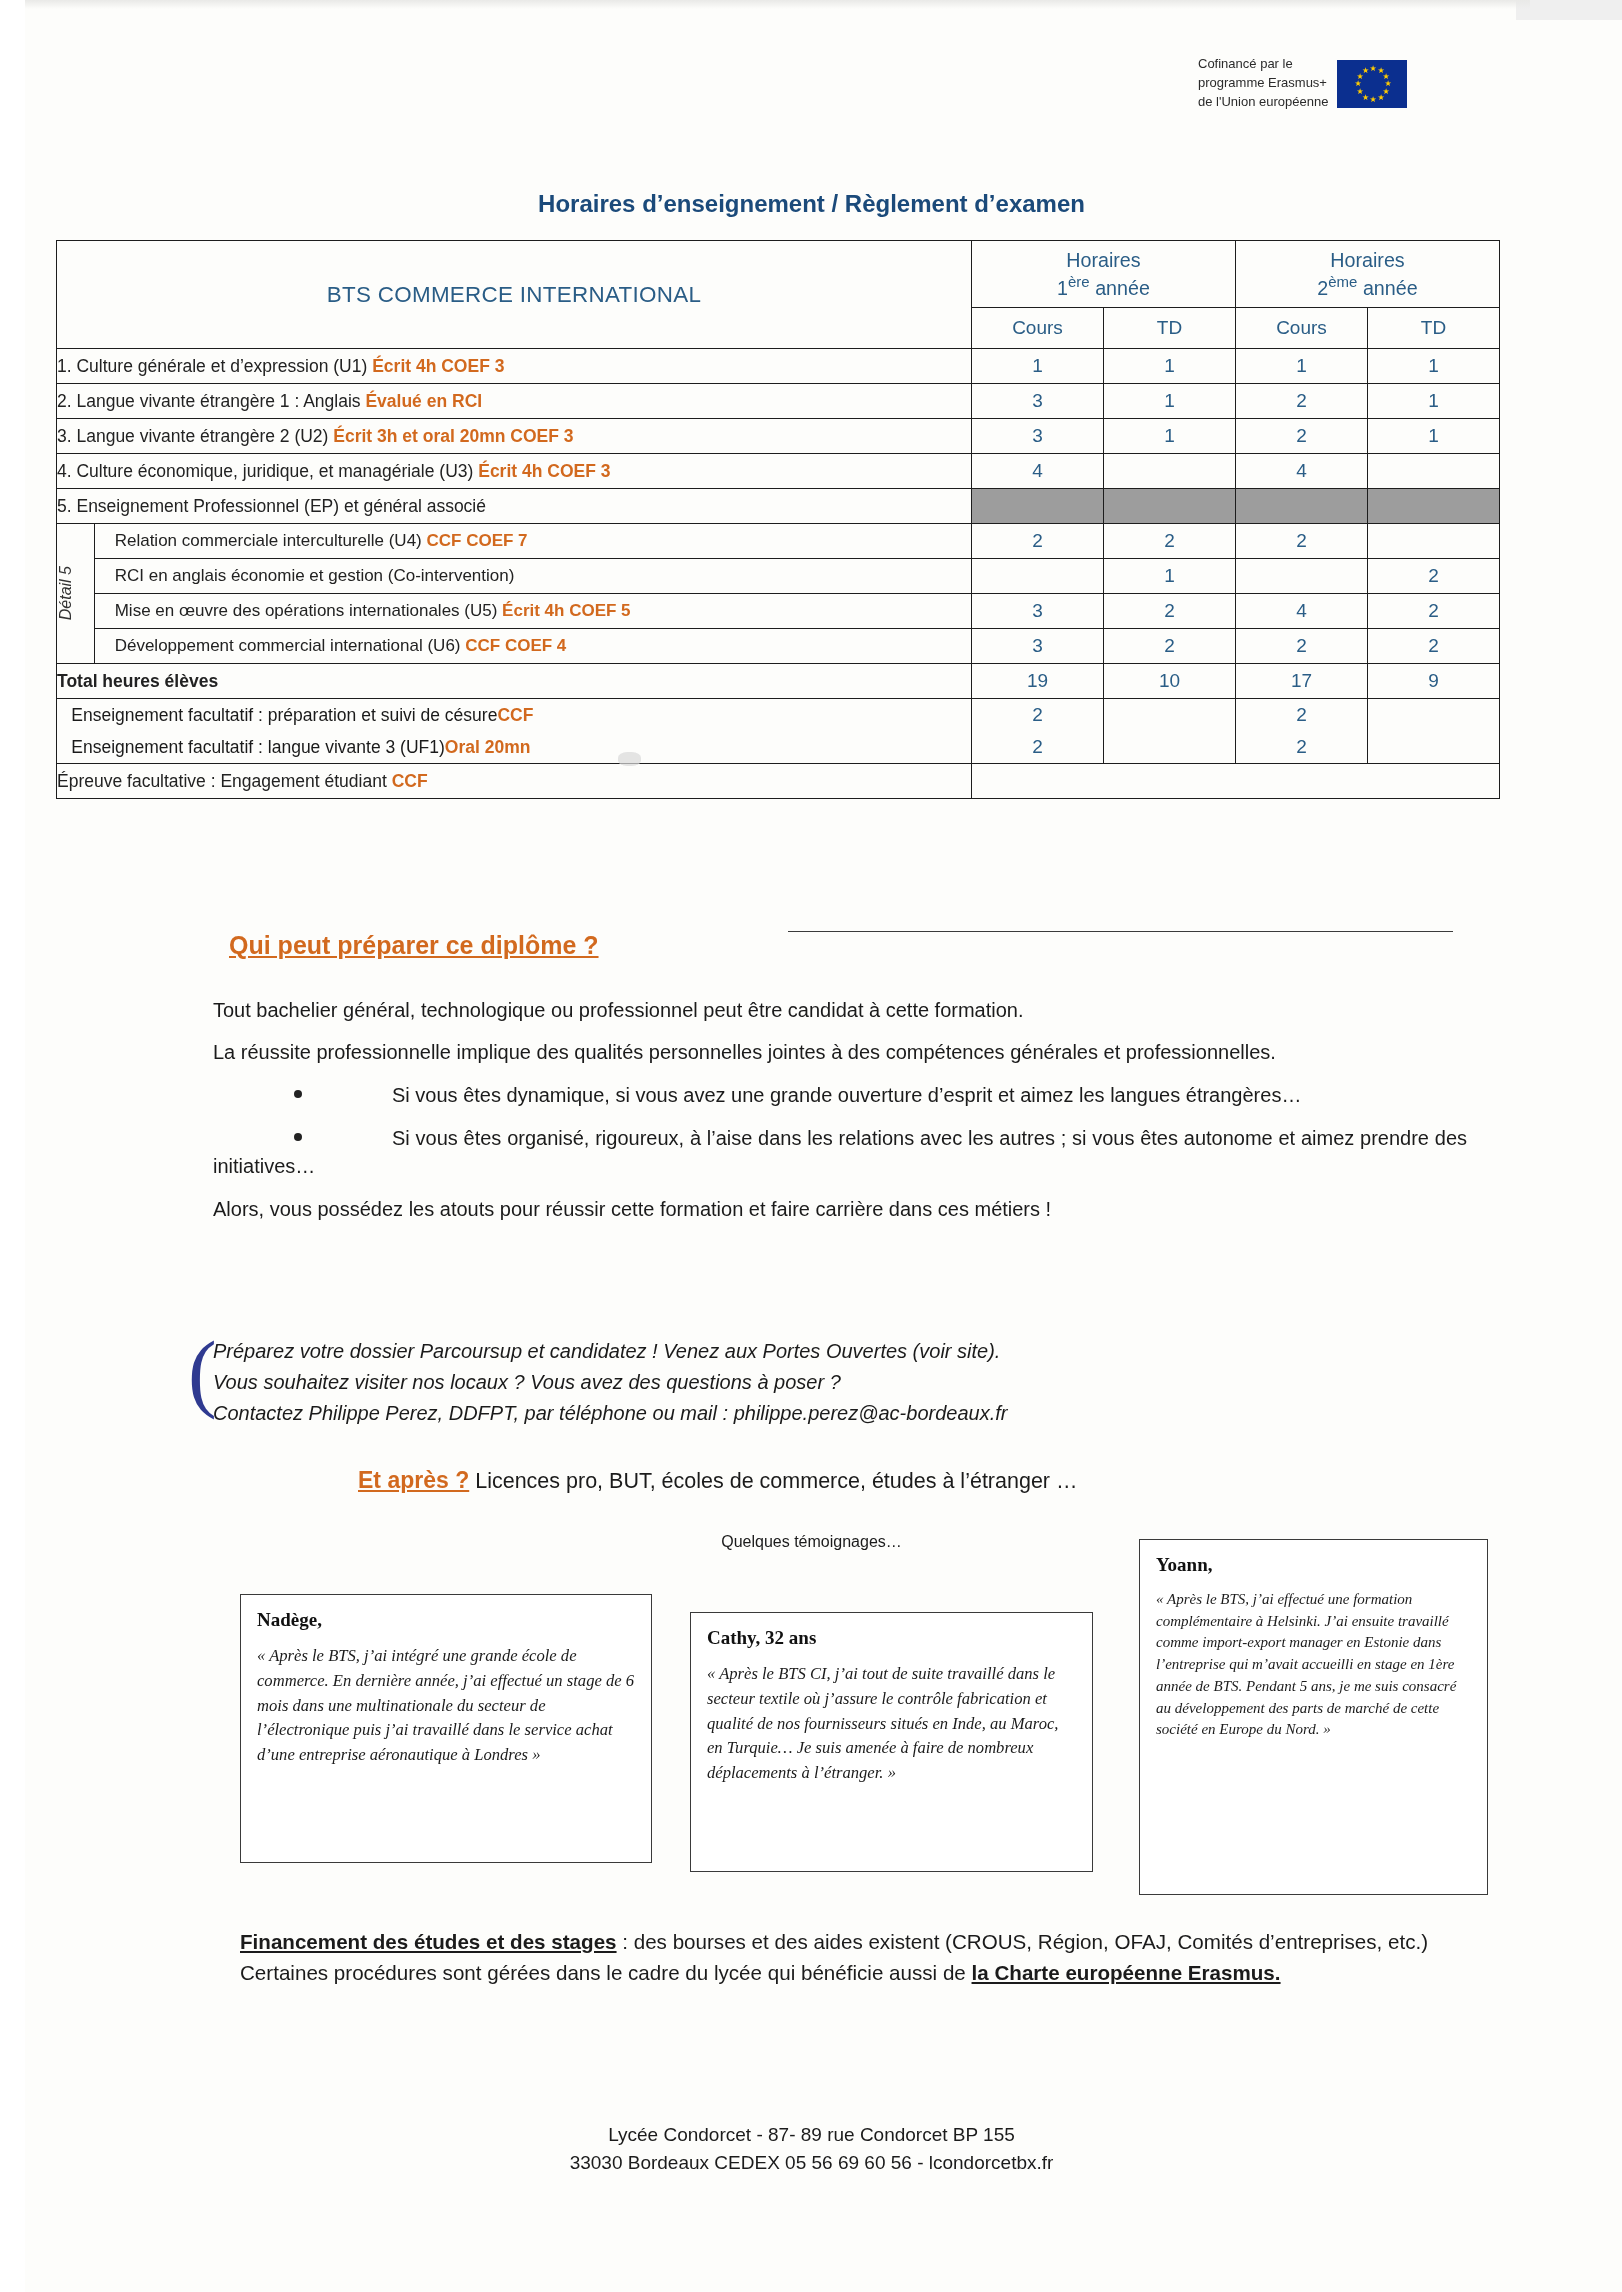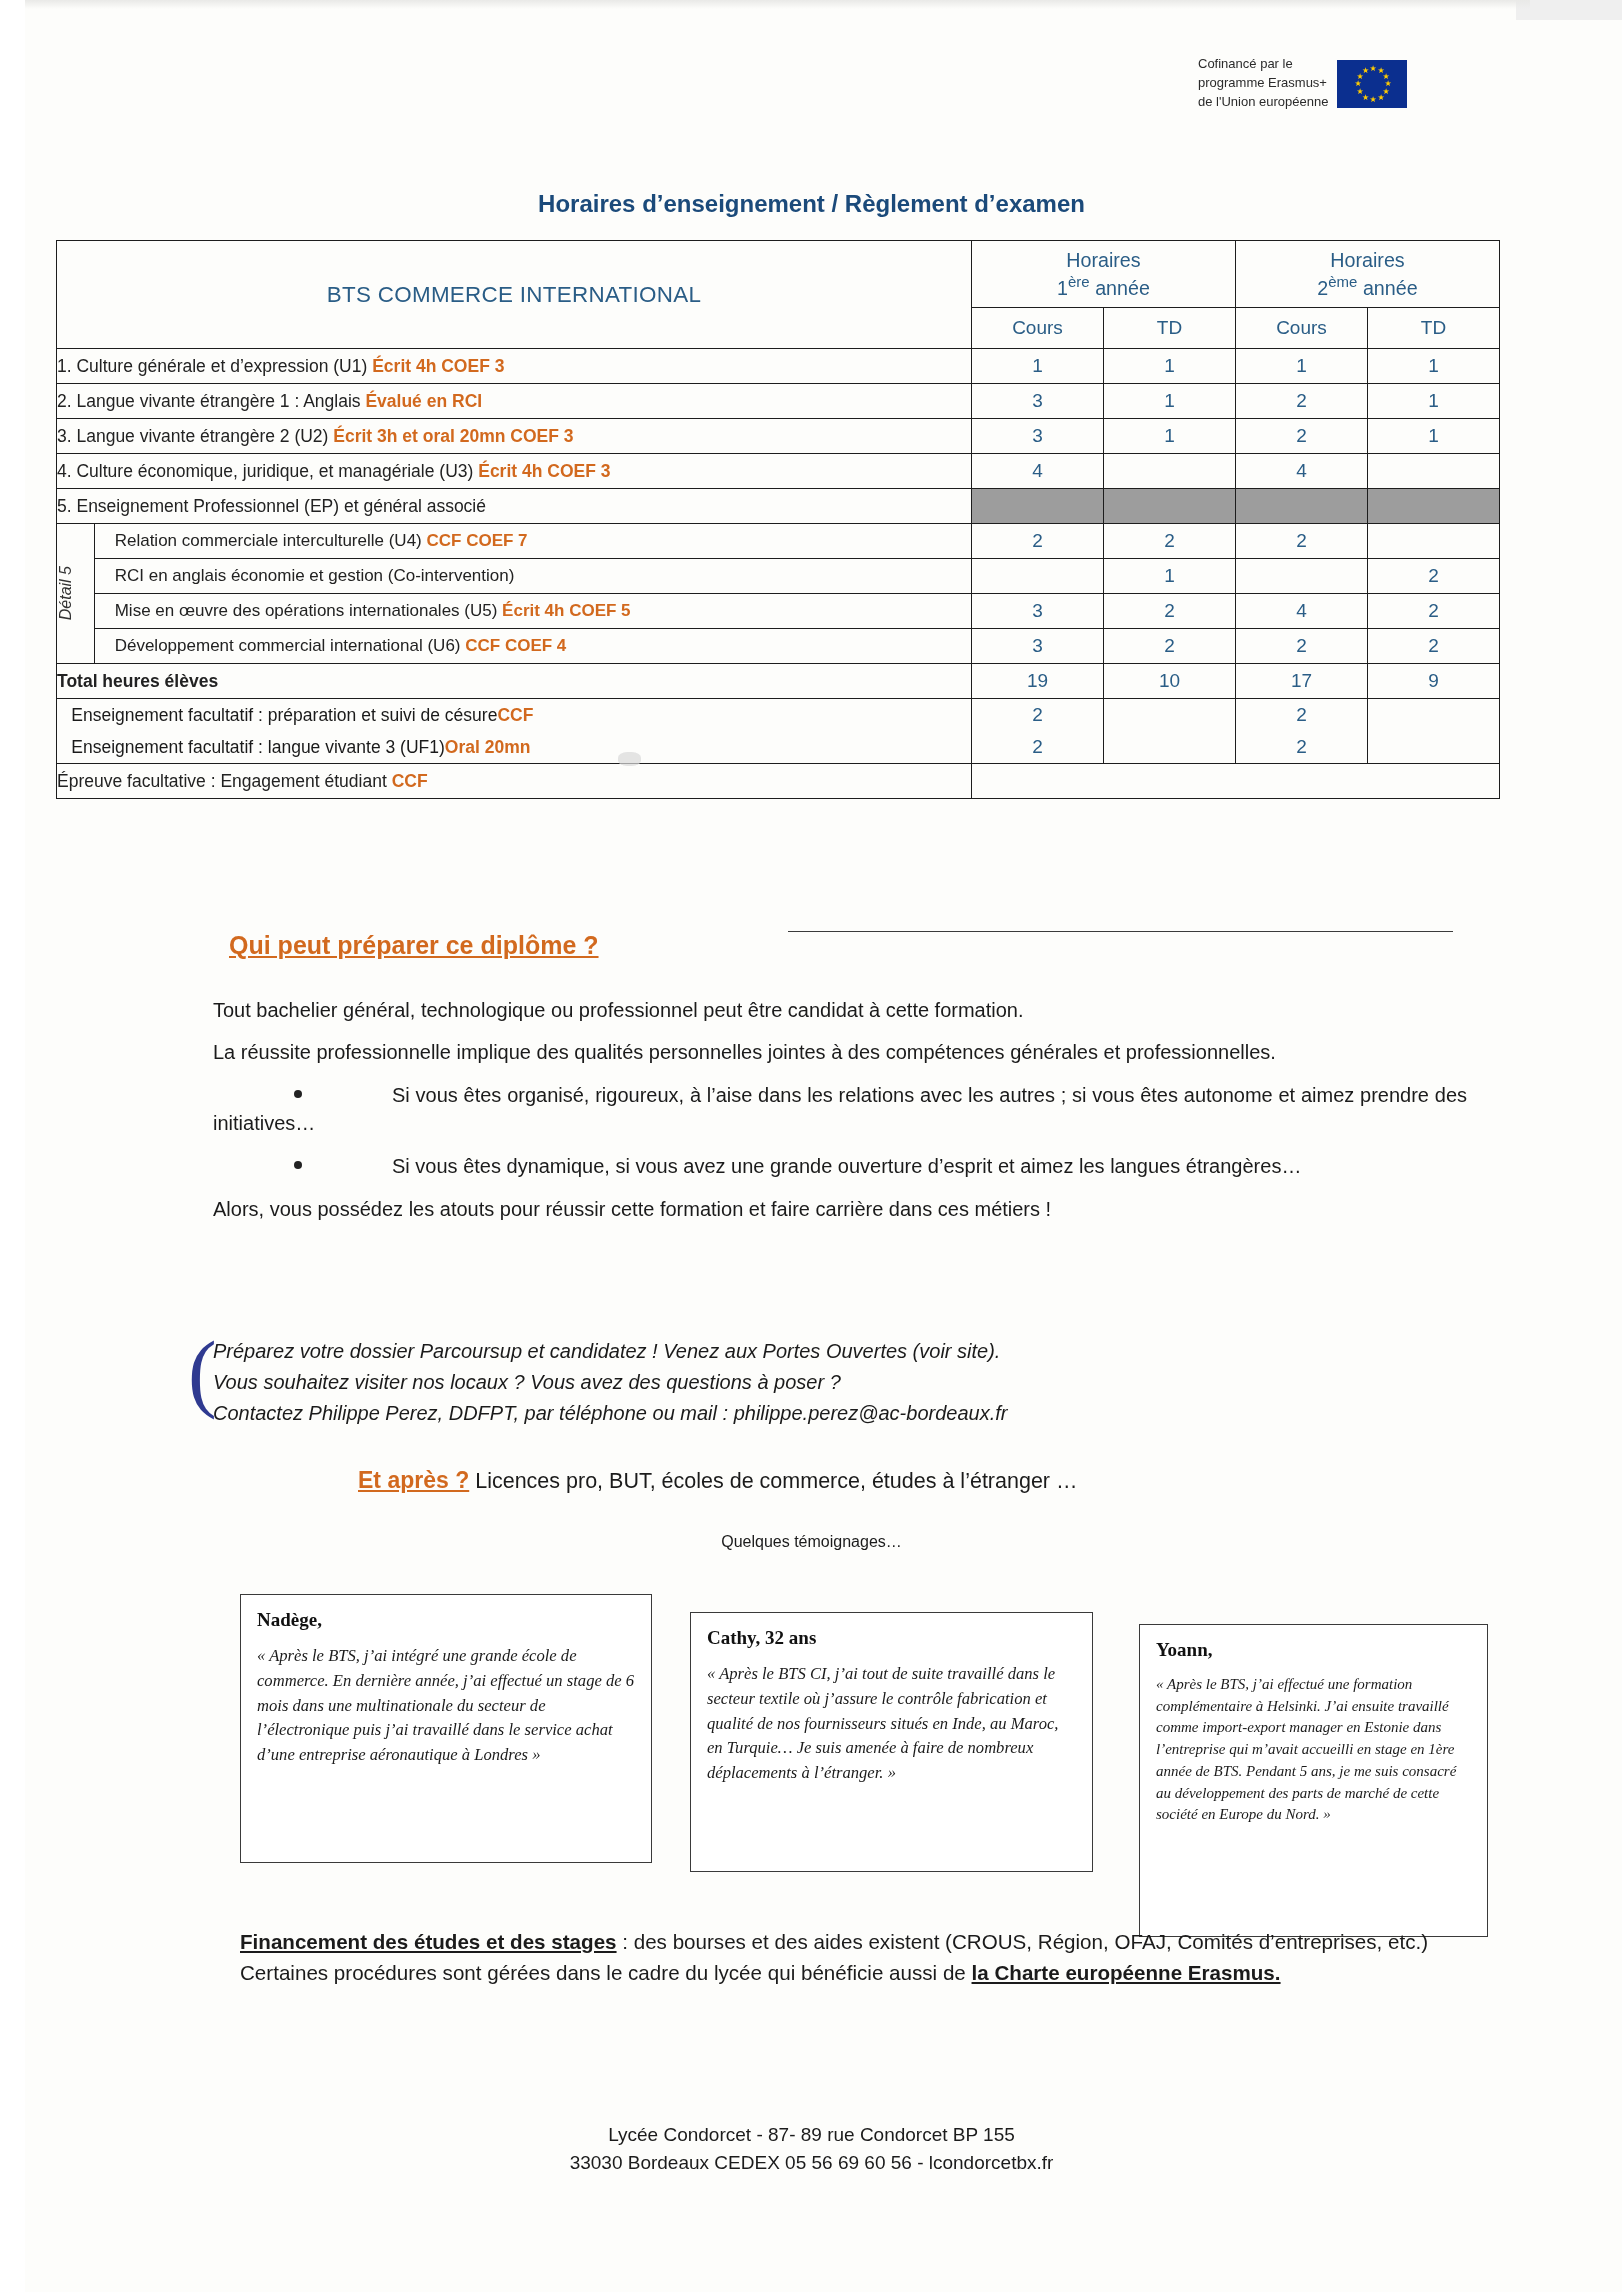--- a/index.html
+++ b/index.html
@@ -278,21 +278,21 @@
   }
   .card .quote {
     font-family: "Liberation Serif", serif;
     font-style: italic;
     font-size: 16.6px;
     line-height: 1.5;
     color: #1b1b1b;
   }
   #card-nadege { top: 1594px; left: 240px; width: 412px; height: 269px; }
   #card-cathy  { top: 1612px; left: 690px; width: 403px; height: 260px; }
-  #card-yoann  { top: 1624px; left: 1139px; width: 349px; height: 313px; }
+  #card-yoann  { top: 1539px; left: 1139px; width: 349px; height: 356px; }
   #card-yoann .quote { font-size: 15px; line-height: 1.45; }
 
   .financement {
     position: absolute;
     top: 1927px; left: 240px; width: 1254px;
     font-size: 20.6px;
     line-height: 1.5;
     color: #1b1b1b;
   }
   .financement .u-bold {
@@ -496,25 +496,25 @@
 
   <div class="smudge"></div>
 
   <div class="section-q">
     <h2 class="qtitle">Qui peut préparer ce diplôme ?</h2>
     <p class="body" style="margin-top:19.7px">Tout bachelier général, technologique ou professionnel peut être candidat à cette formation.</p>
     <p class="body">La réussite professionnelle implique des qualités personnelles jointes à des compétences générales et professionnelles.</p>
     <ul class="bullets">
       <li>
         <span class="bullet-dot"></span>
-        <span class="btext">Si vous êtes organisé, rigoureux, à l’aise dans les relations avec les autres ; si vous êtes autonome et aimez prendre des initiatives…</span>
+        <span class="btext">Si vous êtes dynamique, si vous avez une grande ouverture d’esprit et aimez les langues étrangères…</span>
       </li>
       <li>
         <span class="bullet-dot"></span>
-        <span class="btext">Si vous êtes dynamique, si vous avez une grande ouverture d’esprit et aimez les langues étrangères…</span>
+        <span class="btext">Si vous êtes organisé, rigoureux, à l’aise dans les relations avec les autres ; si vous êtes autonome et aimez prendre des initiatives…</span>
       </li>
     </ul>
     <p class="body" style="margin-top:5.4px">Alors, vous possédez les atouts pour réussir cette formation et faire carrière dans ces métiers !</p>
   </div>
   <div class="rule-after-title"></div>
 
   <div class="brace-block">
     <div class="brace">(</div>
     <div class="italic-line">Préparez votre dossier Parcoursup  et candidatez ! Venez aux Portes Ouvertes (voir site).</div>
     <div class="italic-line">Vous souhaitez visiter nos locaux ? Vous avez des questions à poser ?</div>

